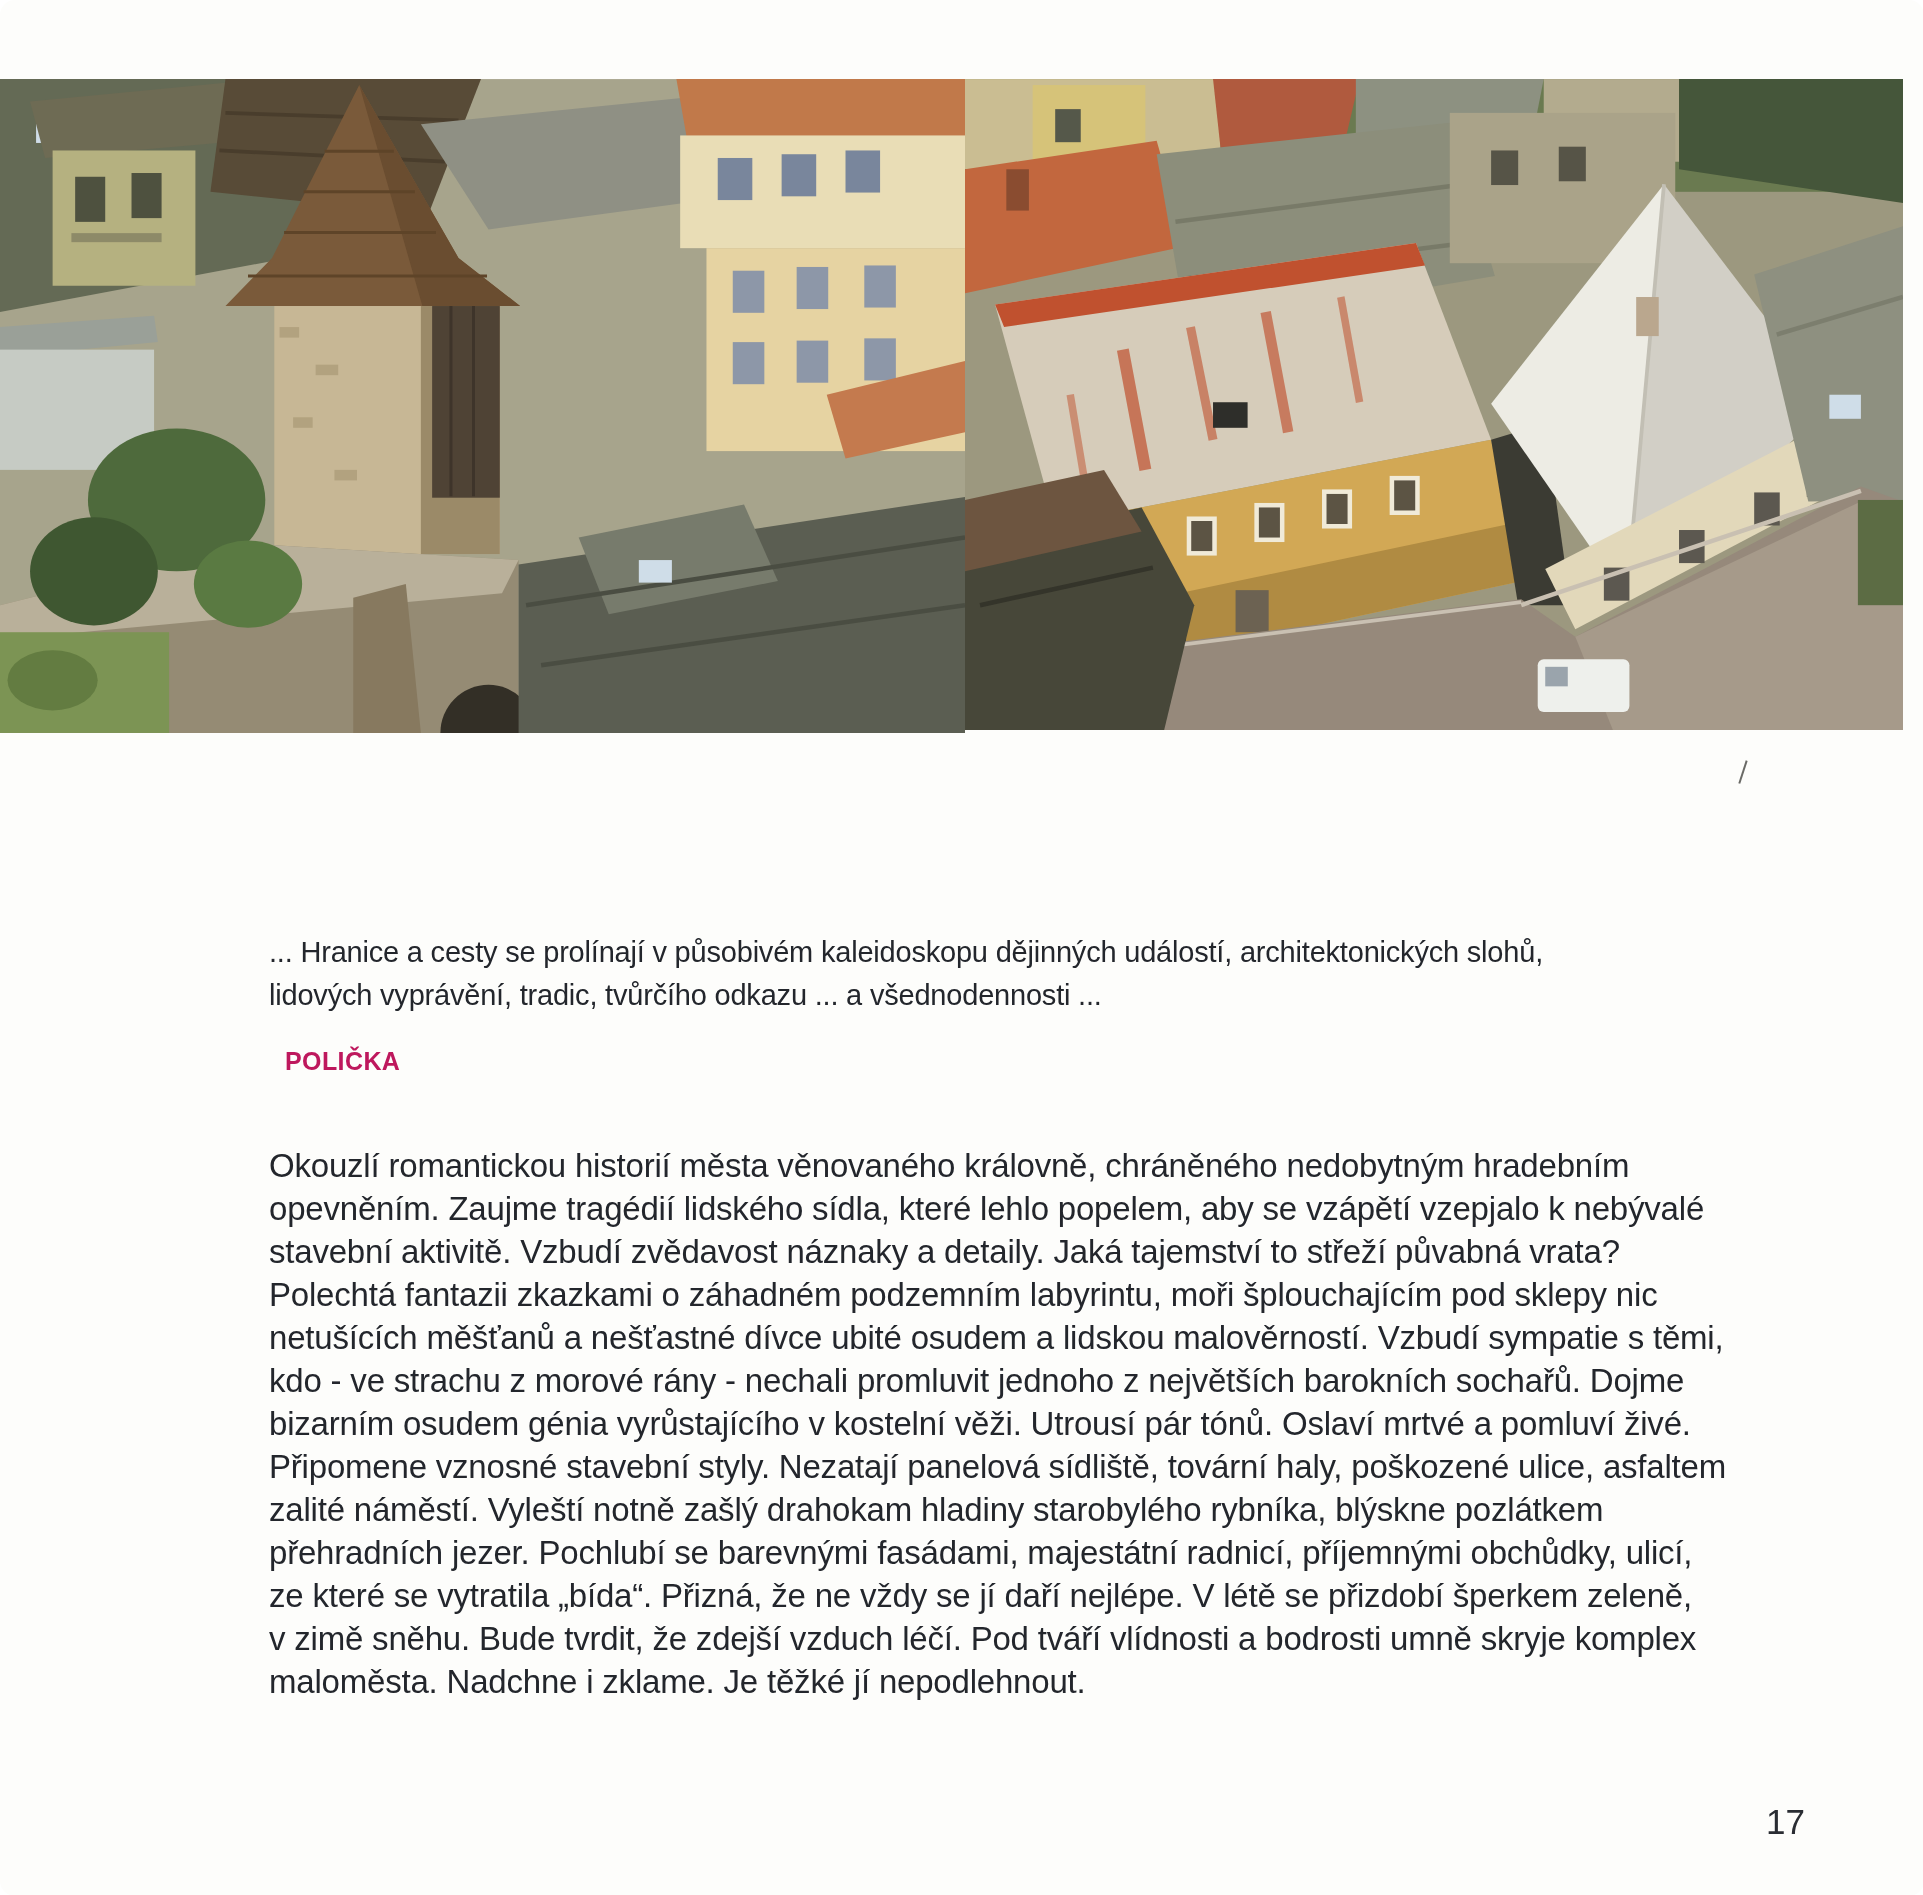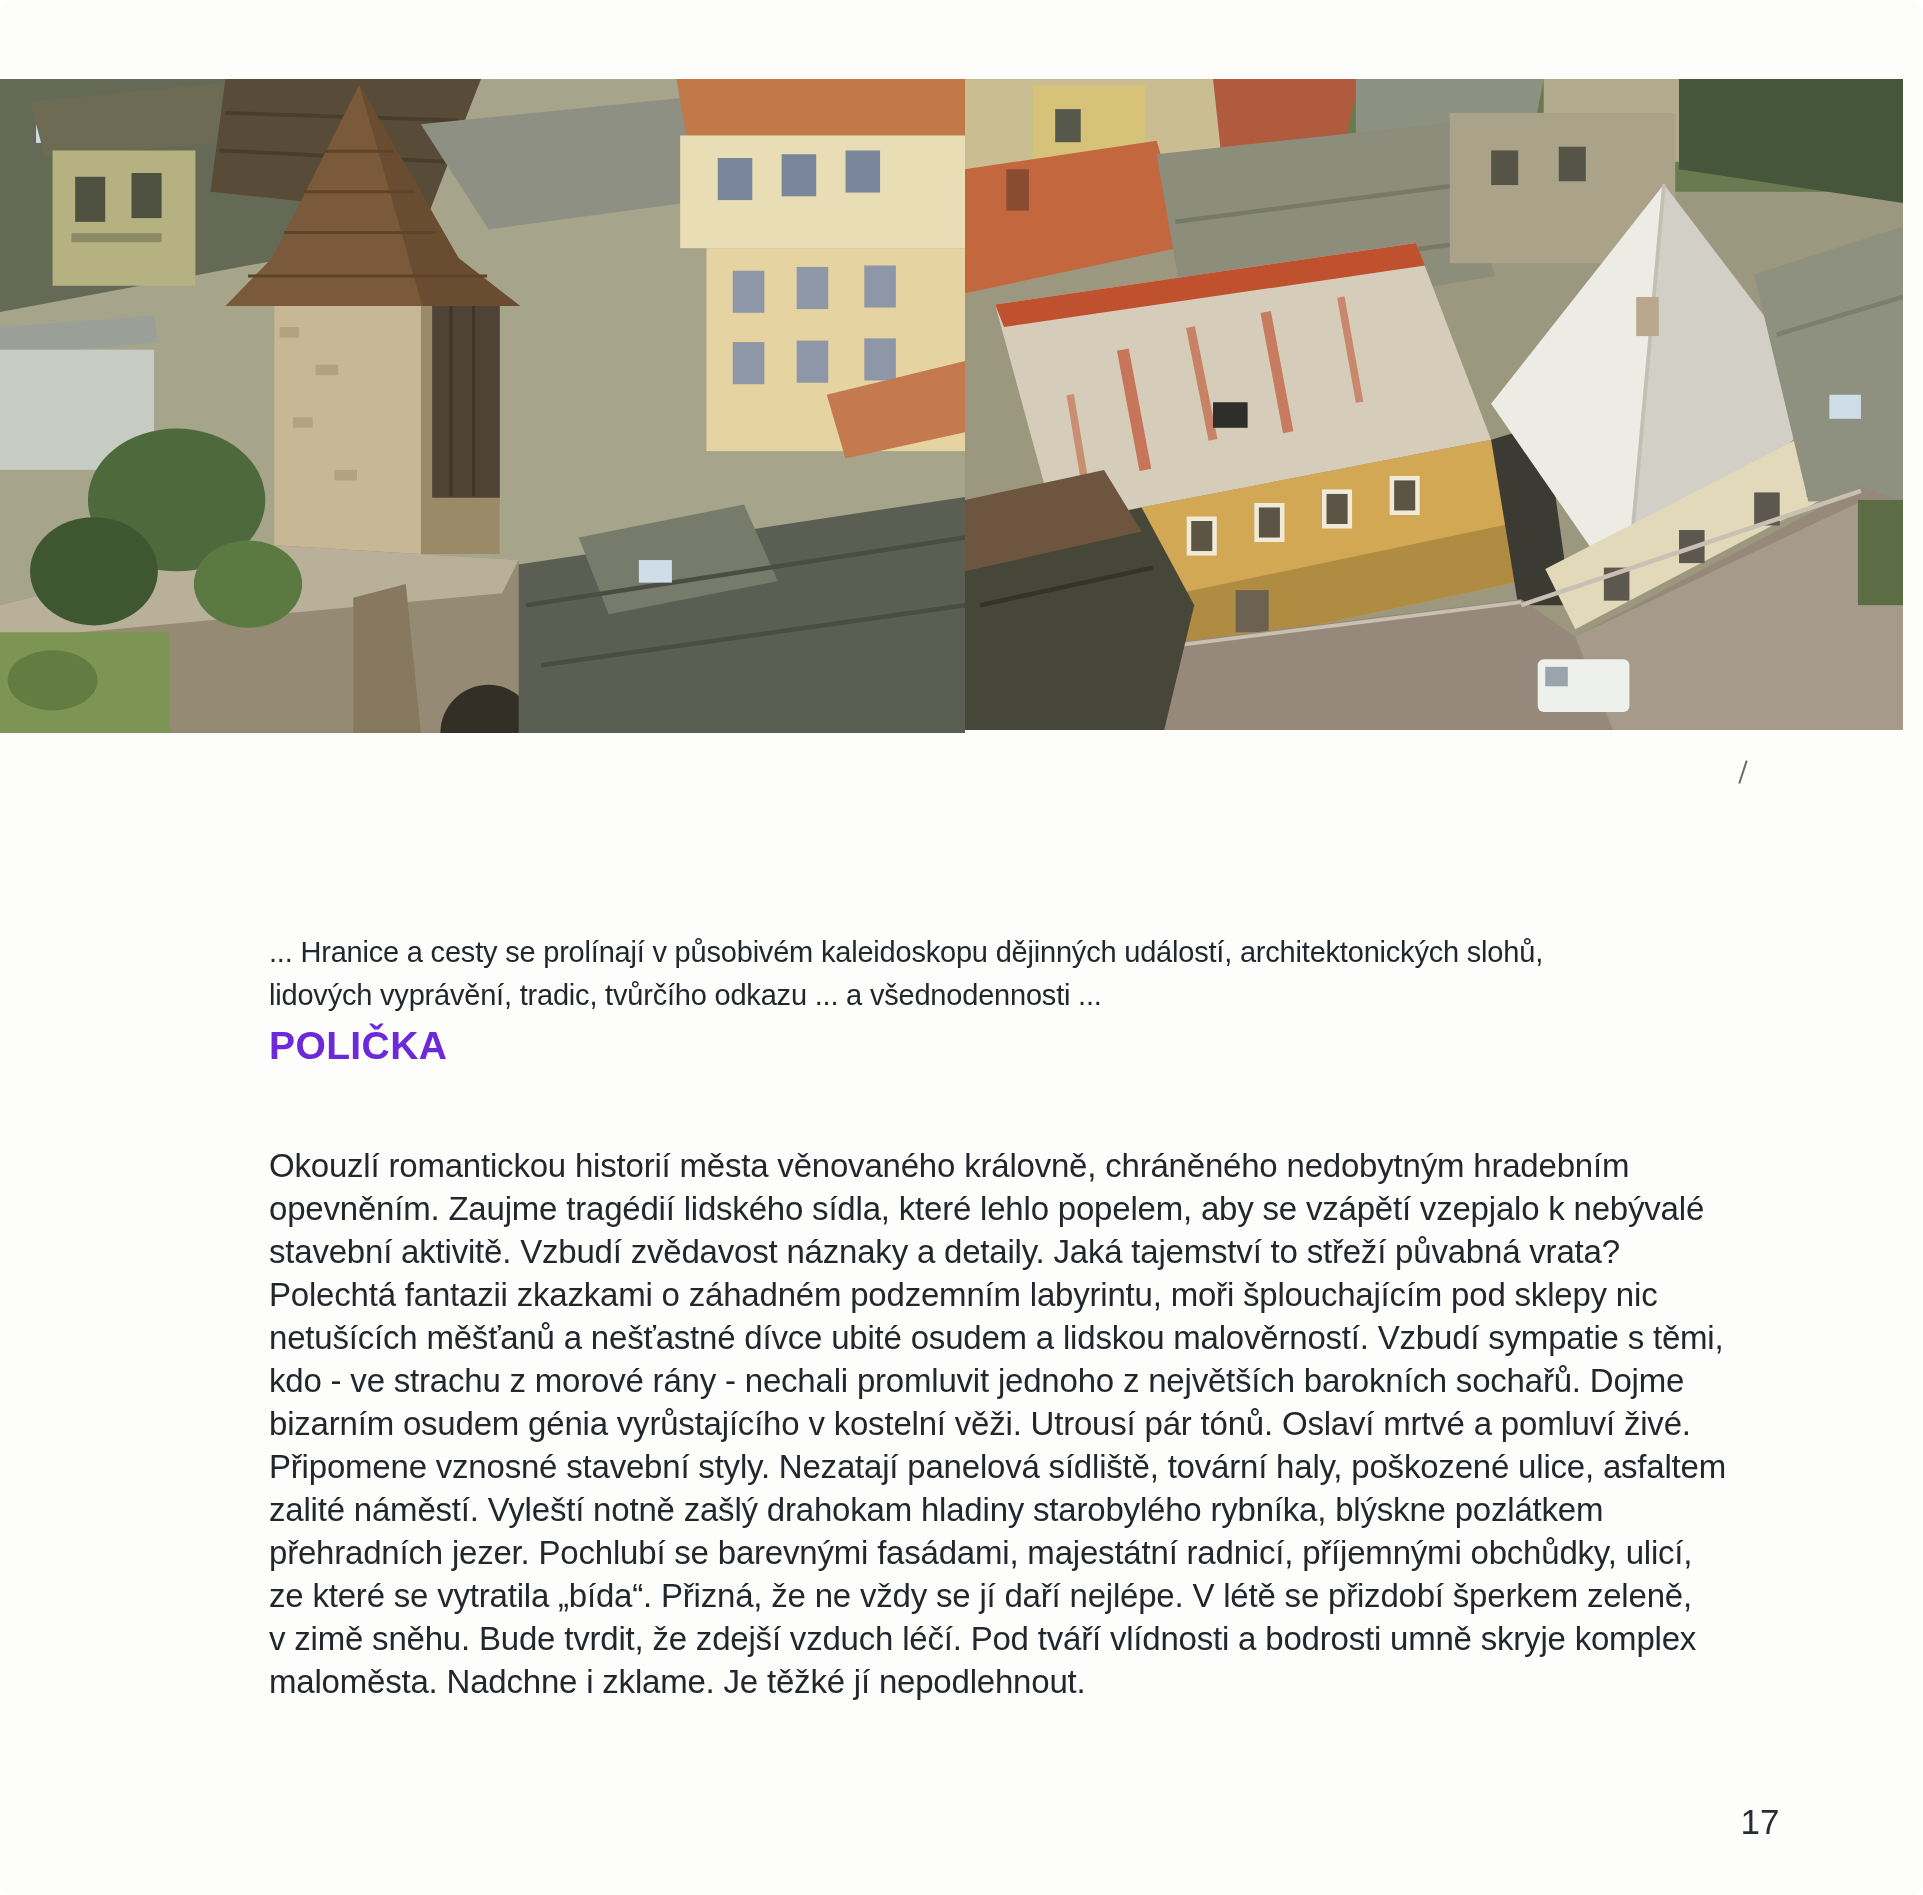--- a/index.html
+++ b/index.html
@@ -5,27 +5,27 @@
   html,body{margin:0;padding:0;}
   body{width:1924px;height:1896px;background:#ffffff;font-family:"Liberation Sans",sans-serif;}
   .page{position:relative;width:1924px;height:1896px;background:#fdfdfb;overflow:hidden;border-radius:15px;}
   .photo{position:absolute;top:79px;overflow:hidden;}
   .photo svg{display:block;}
   #photo-left{left:0;width:965px;height:654px;}
   #photo-right{left:965px;width:938px;height:651px;}
   .intro{position:absolute;left:269px;top:902px;width:1616px;
          font-size:29px;line-height:43px;letter-spacing:-0.2px;color:#23262c;
          white-space:pre-line;}
-  .heading{position:absolute;left:269px;top:1024px;width:601px;margin:0;
-           font-size:39px;line-height:43px;font-weight:bold;letter-spacing:0.4px;color:#6d28d9;}
+  .heading{position:absolute;left:269px;top:1024px;width:601px;margin:16px;
+           font-size:25px;line-height:43px;font-weight:bold;letter-spacing:0.4px;color:#be185d;}
   .bodytext{position:absolute;left:269px;top:1111px;width:1616px;
             font-size:33px;line-height:43px;letter-spacing:-0.2px;color:#23262c;
             white-space:pre-line;}
   .pagenum{position:absolute;left:1715px;top:1800px;width:90px;
-           font-size:35px;line-height:43px;color:#2a2d33;text-align:center;}
+           font-size:35px;line-height:43px;color:#2a2d33;text-align:right;}
   .scan-mark{position:absolute;left:1742px;top:760px;width:1.5px;height:24px;
              background:#6a6a66;transform:rotate(18deg);}
 </style>
 </head>
 <body>
 
 <div class="page">
 
   <div class="photo" id="photo-left">
     <svg width="965" height="654" viewBox="0 0 1284 870" xmlns="http://www.w3.org/2000/svg">

